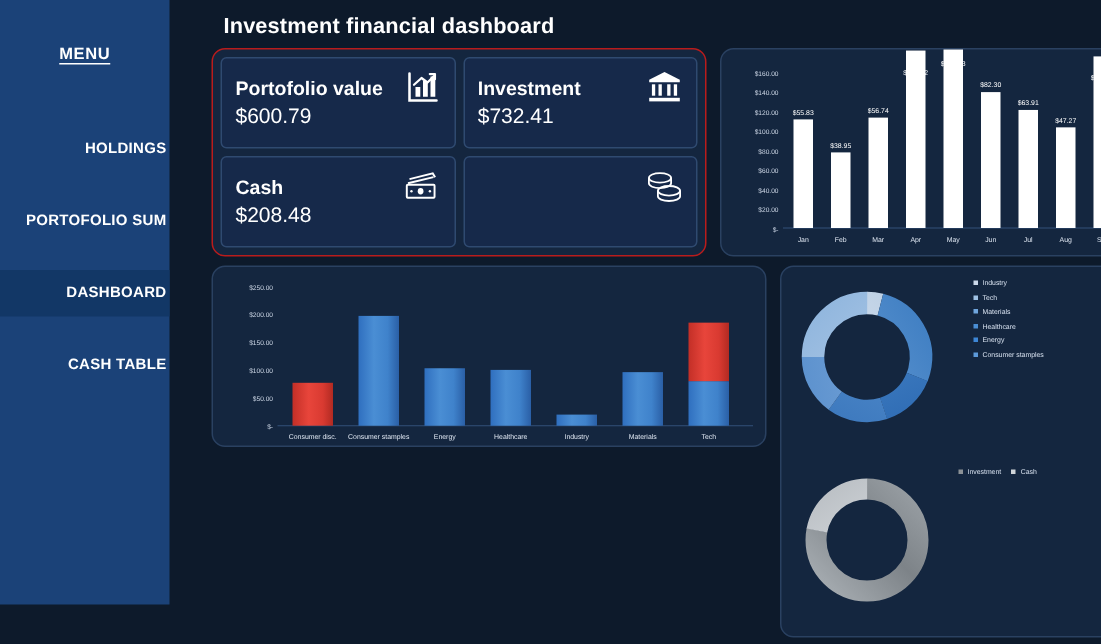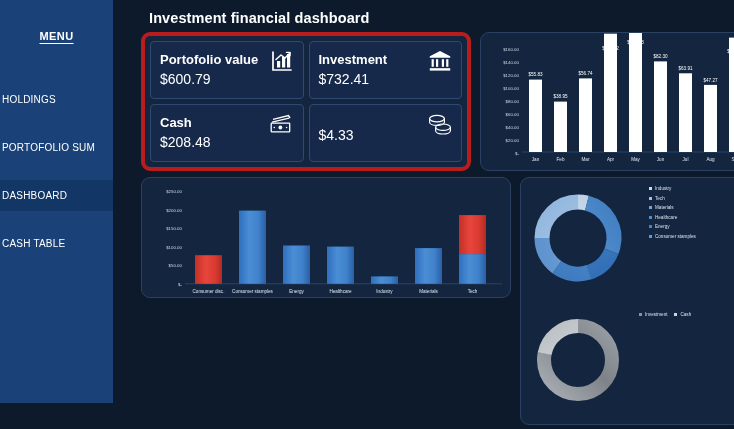--- a/index.html
+++ b/index.html
@@ -17,39 +17,39 @@
     background: #1b4278;
     display: flex; flex-direction: column; align-items: center;
     padding-top: 30px;
     position: relative;
   }
   .menu-title {
     color: #ffffff; font-size: 11px; font-weight: bold; letter-spacing: .4px;
     text-decoration: underline; text-underline-offset: 3px; margin-bottom: 42px;
   }
   .nav-item {
-    width: 113px; text-align: left;
-    color: #ffffff; font-size: 10px; font-weight: normal; letter-spacing: .2px;
+    width: 113px; text-align: right;
+    color: #ffffff; font-size: 10px; font-weight: bold; letter-spacing: .2px;
     padding: 10px 2px; margin-bottom: 17px; white-space: nowrap;
   }
   .nav-item.active { background: #123766; }
 
   
   .main { flex: 1; position: relative; padding: 6px 8px 4px 10px; }
   .dash-title {
     color: #ffffff; font-size: 14.5px; font-weight: bold;
     margin: 4px 0 6px 26px; letter-spacing: .1px;
   }
 
   .row { display: flex; gap: 9px; }
 
   
   .kpi-wrap {
     width: 330px; height: 139px;
-    background: #14263f; border: 4px solid #b91c1c; border-radius: 9px;
+    background: #14263f; border: 1px solid #b91c1c; border-radius: 9px;
     padding: 5px; display: grid; grid-template-columns: 1fr 1fr; grid-template-rows: 1fr 1fr; gap: 5px;
   }
   .kpi {
     background: #16294a; border: 1px solid #2f4a70; border-radius: 4px;
     padding: 7px 9px; position: relative; display: flex; flex-direction: column; justify-content: center;
   }
   .kpi-label { color:#fff; font-size: 13px; font-weight: bold; line-height: 1.15; }
   .kpi-value { color:#fff; font-size: 14px; font-weight: normal; margin-top: 3px; }
   .kpi-icon { position: absolute; right: 8px; top: 7px; width: 26px; height: 24px; color:#fff; }
   .kpi-icon svg { width: 100%; height: 100%; display:block; }
@@ -127,21 +127,20 @@
               <path d="M3 8.2L20 4.1" fill="none"></path>
               <rect x="2.2" y="9.2" width="18.5" height="8.6" rx="0.6" fill="none"></rect>
               <ellipse cx="11.4" cy="13.5" rx="1.9" ry="2.1" fill="#fff" stroke="none"></ellipse>
               <circle cx="5.3" cy="13.5" r="0.8" fill="#fff" stroke="none"></circle>
               <circle cx="17.6" cy="13.5" r="0.8" fill="#fff" stroke="none"></circle>
             </svg>
           </span>
         </div>
 
         <div class="kpi">
-          <span class="kpi-value">$4.33</span>
           <span class="kpi-icon">
             <svg viewBox="0 0 26 22" fill="none" stroke="#fff" stroke-width="1.2">
               <ellipse cx="10" cy="5.6" rx="7.4" ry="3.2"></ellipse>
               <path d="M2.6 5.6v3.6c0 1.8 3.3 3.2 7.4 3.2s7.4-1.4 7.4-3.2V5.6"></path>
               <ellipse cx="16" cy="14.2" rx="7.4" ry="3.2"></ellipse>
               <path d="M8.6 14.2v3.6c0 1.8 3.3 3.2 7.4 3.2s7.4-1.4 7.4-3.2v-3.6"></path>
             </svg>
           </span>
         </div>
       </div>

